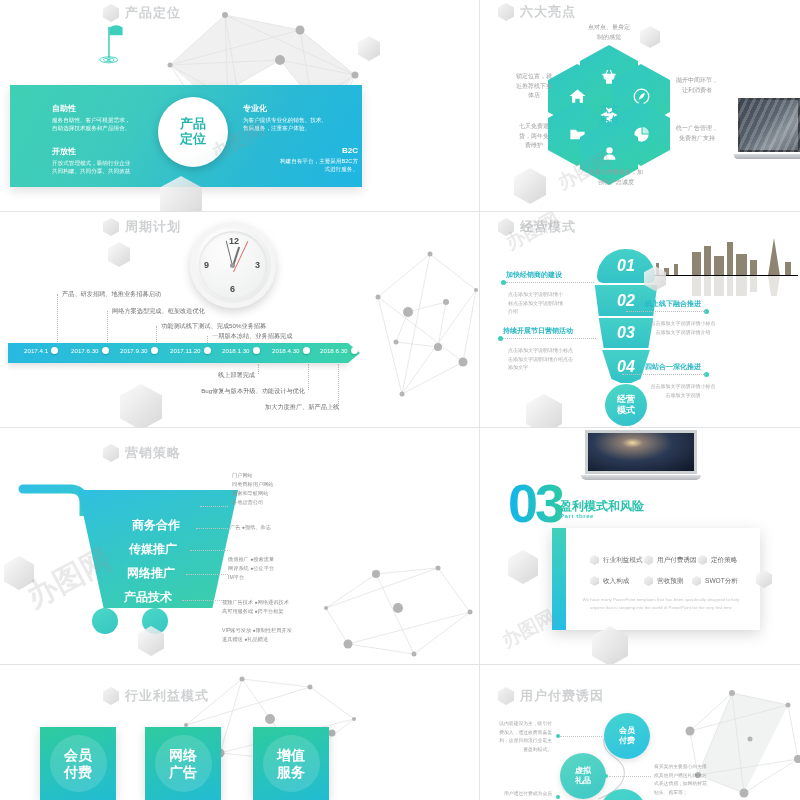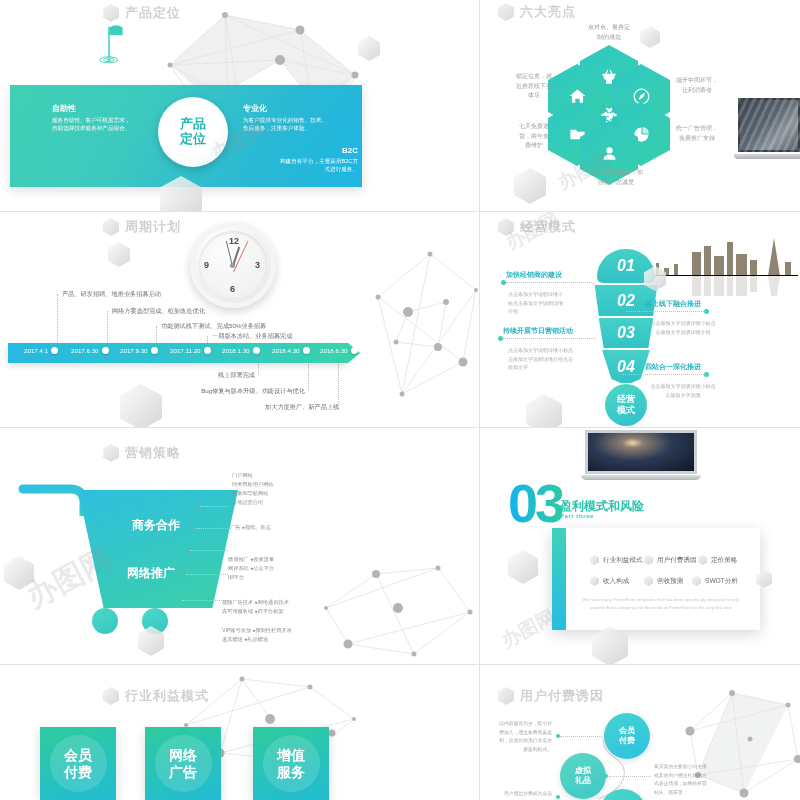--- a/index.html
+++ b/index.html
@@ -178,20 +178,25 @@
     <div class="s1-cell" style="left:243px;top:103px;width:115px;">
       <div class="t">专业化</div>
       <div class="d" style="white-space:pre-line;">为客户提供专业化的销售、技术、
 售后服务，注重客户体验。</div>
     </div>
     <div class="s1-cell" style="left:52px;top:103px;width:110px;">
       <div class="t">自助性</div>
       <div class="d" style="white-space:pre-line;">服务自助性。客户可根据需求，
 自助选择技术服务和产品组合。</div>
     </div>
+    <div class="s1-cell" style="left:52px;top:146px;width:110px;">
+      <div class="t">开放性</div>
+      <div class="d" style="white-space:pre-line;">开放式管理模式，吸纳行业企业
+共同构建、共同分享、共同效益</div>
+    </div>
     <div class="s1-cell" style="left:243px;top:146px;width:115px;text-align:right;">
       <div class="t">B2C</div>
       <div class="d" style="white-space:pre-line;">构建自有平台，主要采用B2C方
 式进行服务。</div>
     </div>
 
     <div class="s1-circle">
       <span>产品</span>
       <span>定位</span>
     </div>
@@ -464,22 +469,28 @@
     </svg>
 
     <div style="position:absolute;left:78px;top:62px;width:160px;height:118px;
         clip-path:polygon(0 0,100% 0,84% 100%,16% 100%);
         background:linear-gradient(160deg,#2fbfe0 0%,#34c6c9 40%,#3ccfa8 100%);
         box-shadow:0 5px 14px rgba(0,0,0,.16);"></div>
 
     <div class="cart-seg" style="left:78px;top:86px;width:156px;height:23px;">
         <span>商务合作</span>
       </div>
+    <div class="cart-seg" style="left:78px;top:110px;width:150px;height:23px;">
+        <span>传媒推广</span>
+      </div>
     <div class="cart-seg" style="left:78px;top:134px;width:146px;height:23px;">
         <span>网络推广</span>
+      </div>
+    <div class="cart-seg" style="left:78px;top:158px;width:140px;height:22px;">
+        <span>产品技术</span>
       </div>
 
     <div style="position:absolute;left:92px;top:180px;width:26px;height:26px;border-radius:50%;
        background:linear-gradient(150deg,#4dd8c8,#35c6c2);"></div>
     <div style="position:absolute;left:142px;top:180px;width:26px;height:26px;border-radius:50%;
        background:linear-gradient(150deg,#4dd8c8,#35c6c2);"></div>
 
     <div class="cart-lead" style="left:200px;top:78px;width:28px;"></div>
     <div class="cart-lead" style="left:196px;top:100px;width:32px;"></div>
     <div class="cart-lead" style="left:190px;top:122px;width:38px;"></div>

